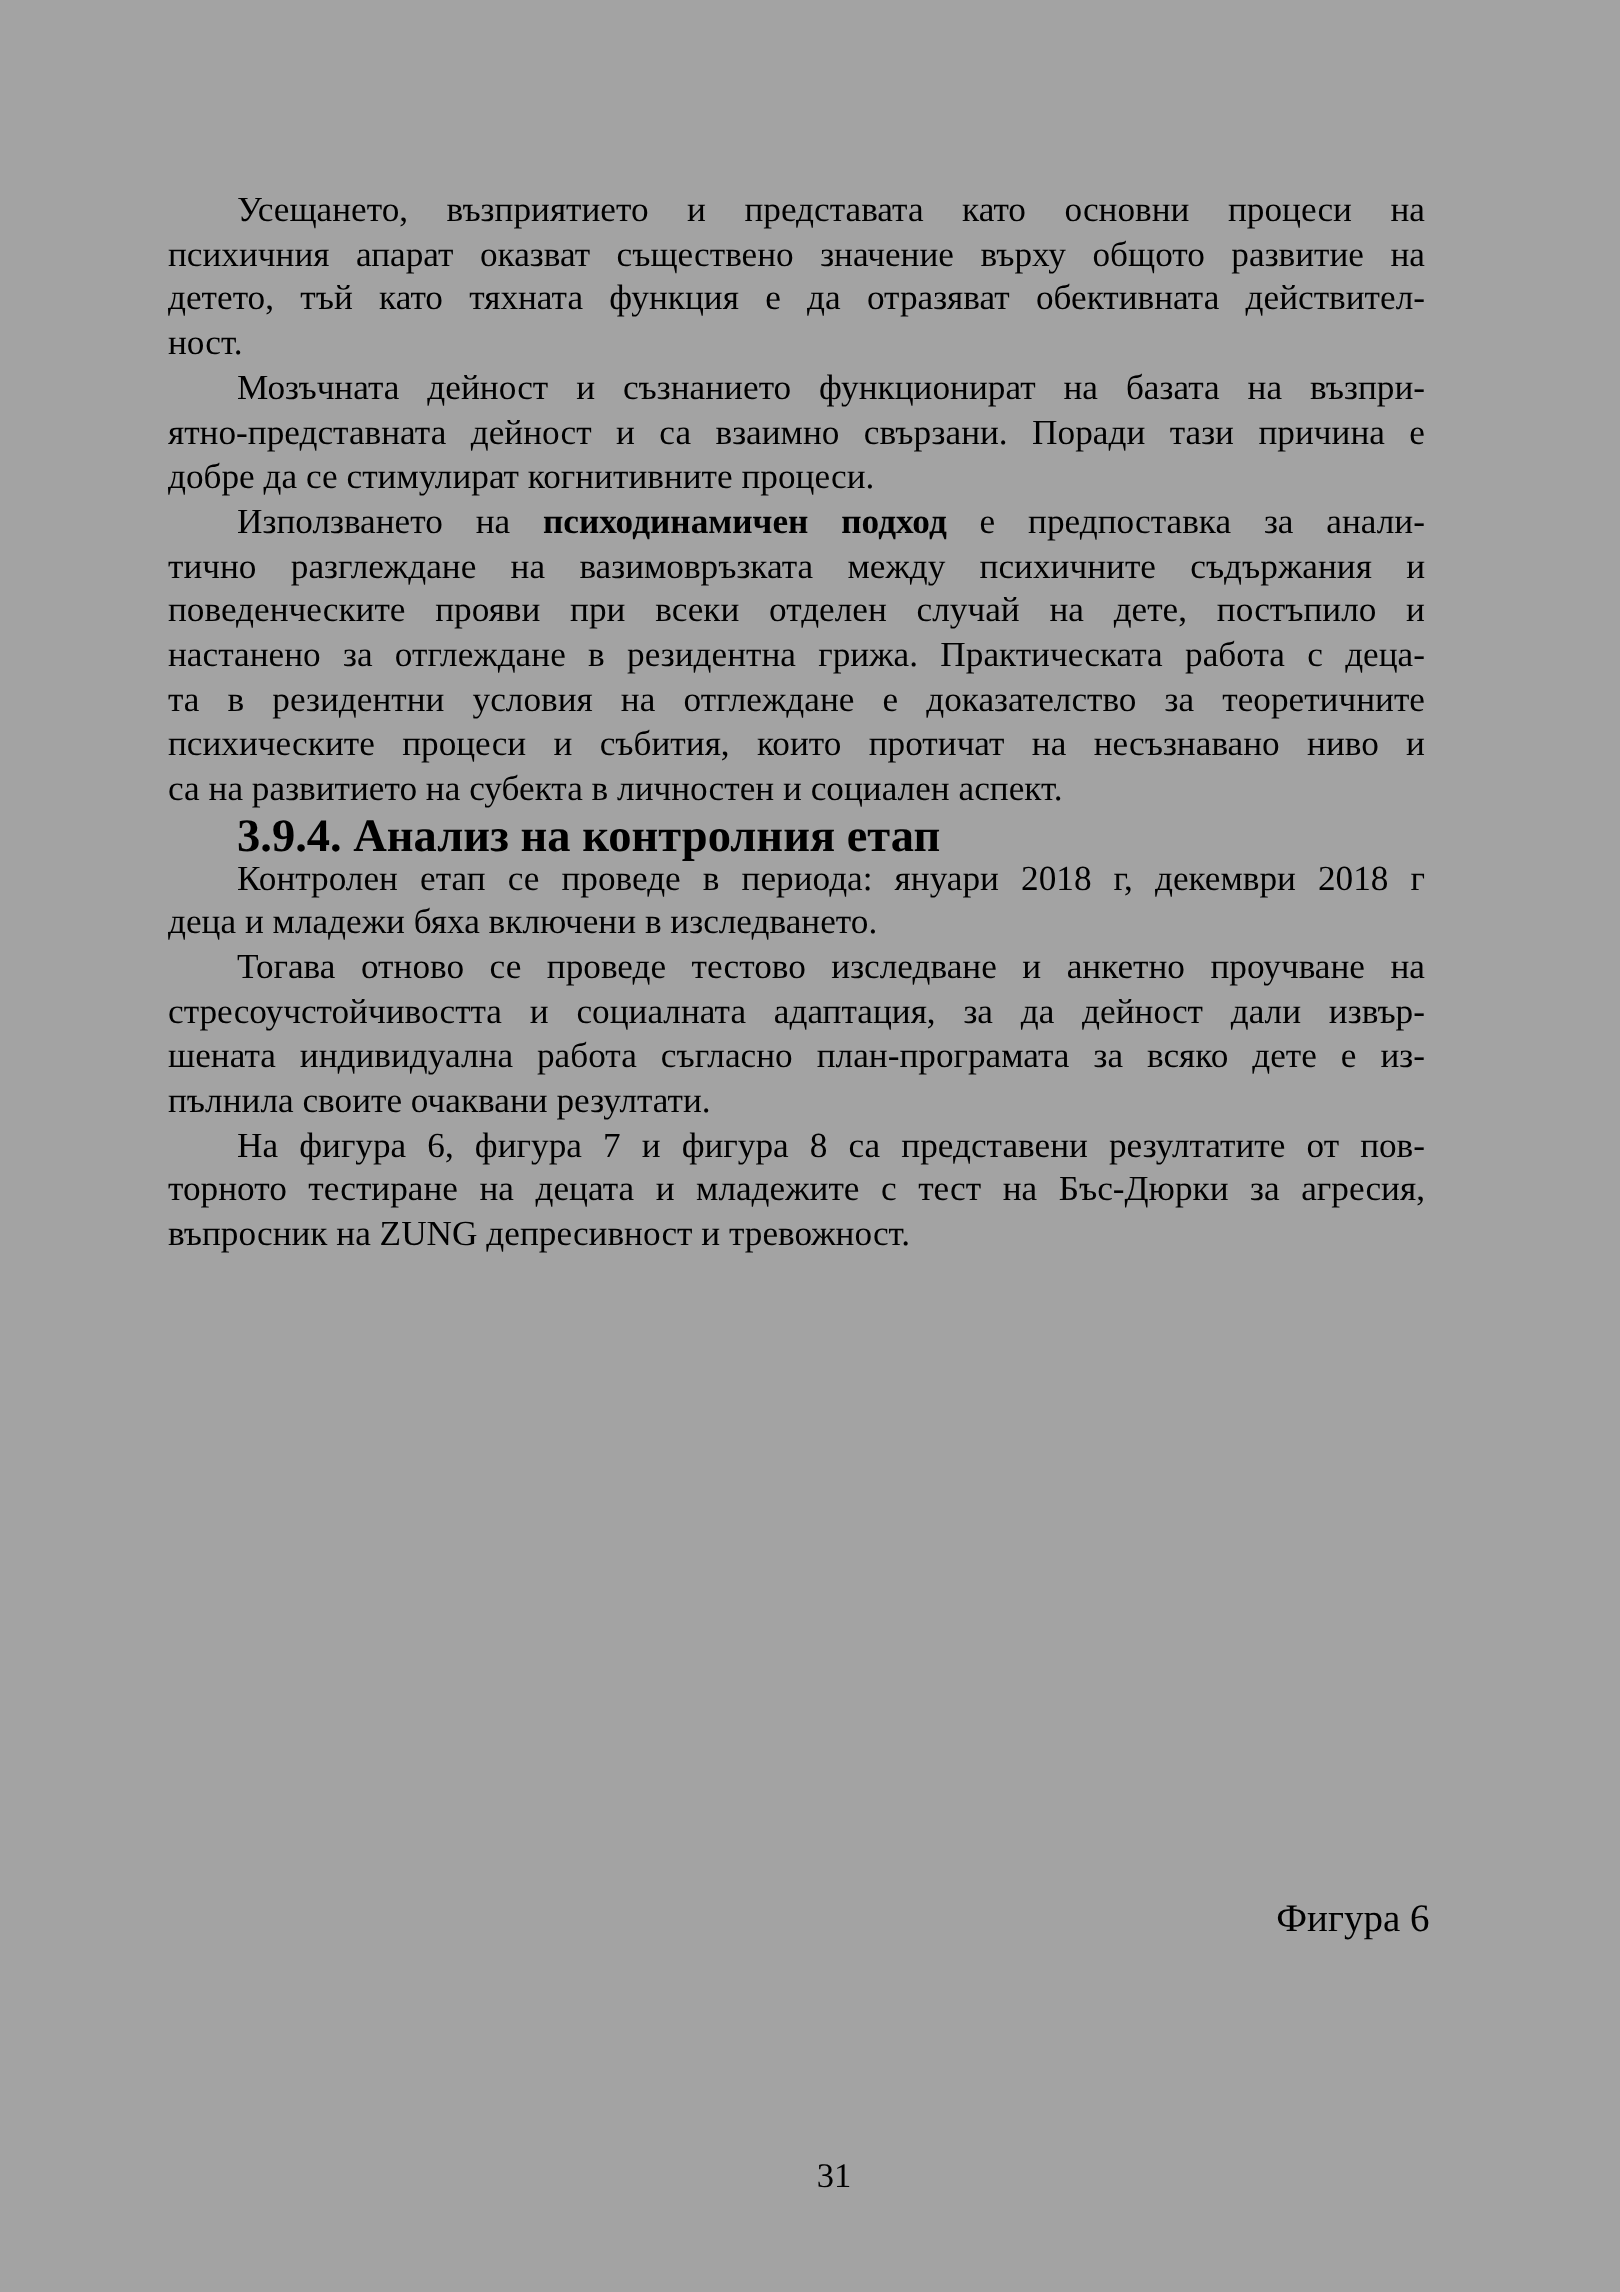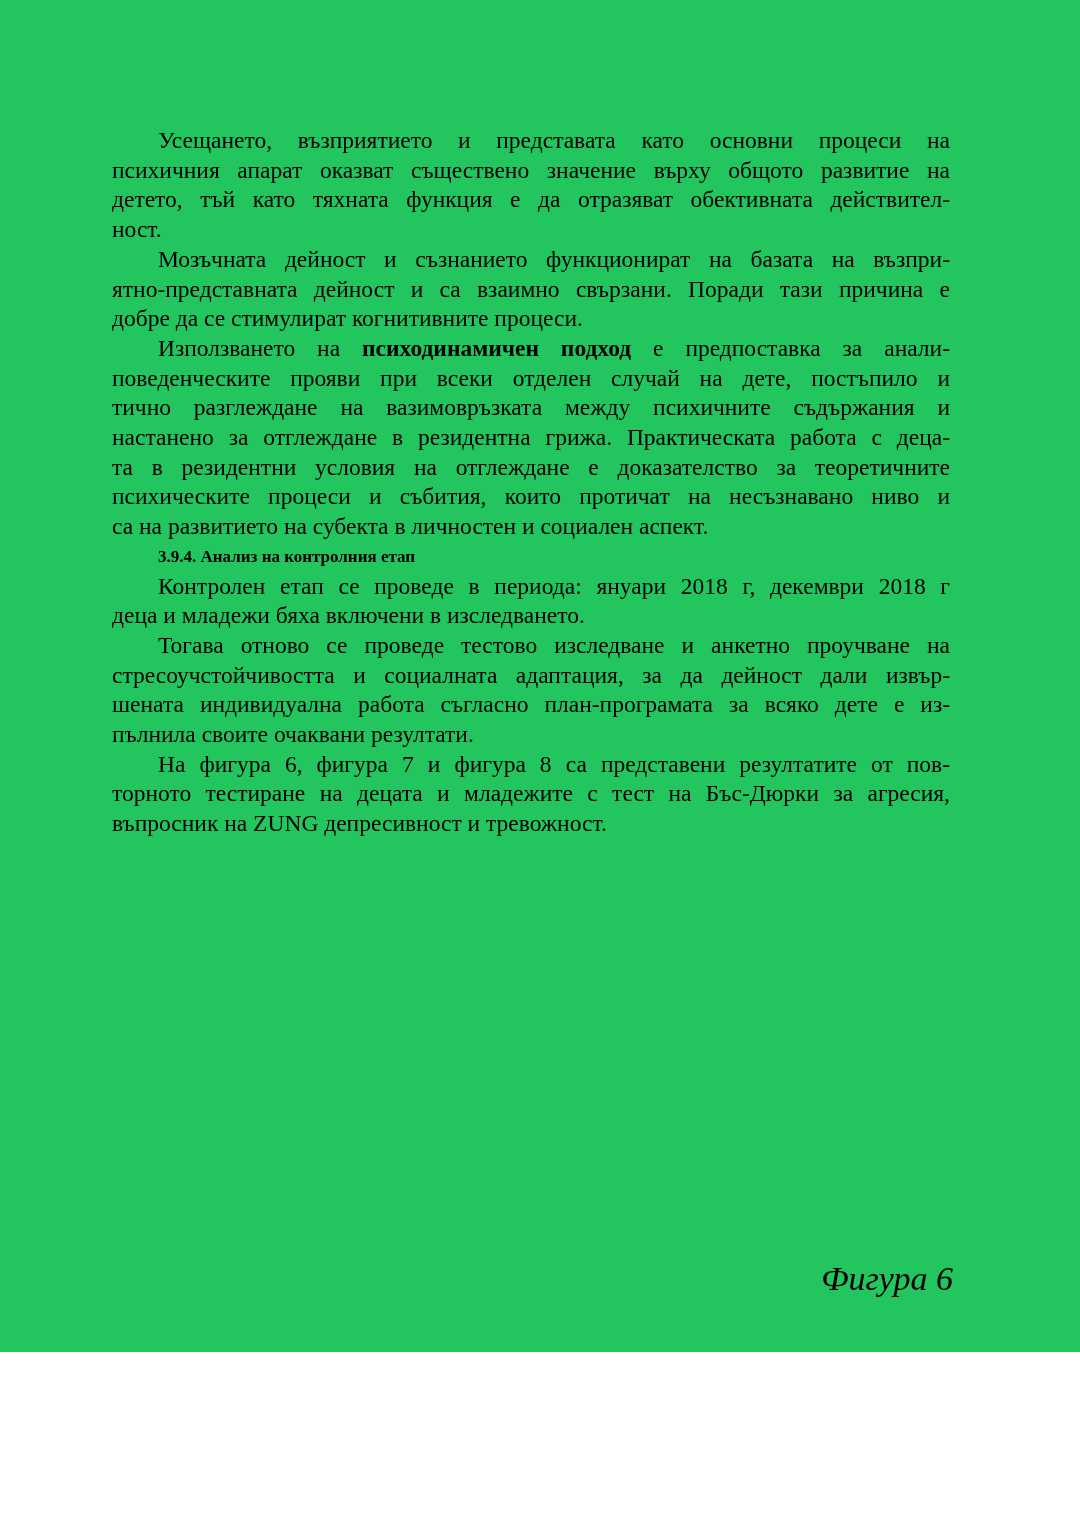--- a/index.html
+++ b/index.html
@@ -3,22 +3,22 @@
 <meta charset="utf-8">
 <style>
   html, body {
     margin: 0;
     padding: 0;
     background: #ffffff;
   }
   .page {
     position: relative;
     width: 1080px;
-    height: 1352px;
-    background: #22c55e;
+    height: 1528px;
+    background: #a3a3a3;
     font-family: "Liberation Serif", serif;
     color: #000000;
     overflow: hidden;
   }
   .text-block {
     position: absolute;
     left: 112px;
     top: 126px;
     width: 838px;
     font-size: 23.5px;
@@ -35,31 +35,30 @@
     text-align-last: left;
     font-family: Liberation Serif, serif;
   }
   
   .para > .line:first-child,
   .line.first-line {
     text-indent: 46px;
   }
   .heading {
     margin: 0;
-    font-size: 17px;
+    font-size: 31px;
     line-height: 29.7px;
     font-weight: bold;
     text-indent: 46px;
   }
   .figure-caption {
     position: absolute;
     top: 1263px;
     right: 127px;
-    font-size: 34px;
-    font-style: italic;
+    font-size: 26px;
     line-height: 32px;
   }
   .page-number {
     position: absolute;
     top: 1437px;
     left: 16px;
     width: 100%;
     text-align: center;
     font-size: 23px;
     line-height: 28px;
@@ -81,22 +80,22 @@
 
     <div class="para">
         <div class="line">Мозъчната дейност и съзнанието функционират на базата на възпри-</div>
         <div class="line">ятно-представната дейност и са взаимно свързани. Поради тази причина е</div>
         <div class="line">добре да се стимулират когнитивните процеси.</div>
       </div>
 
     <div class="para">
       <div class="line first-line"><span>Използването на </span><b>психодинамичен подход</b><span> е предпоставка за анали-</span></div>
       <div class="lines">
+          <div class="line">тично разглеждане на вазимовръзката между психичните съдържания и</div>
           <div class="line">поведенческите прояви при всеки отделен случай на дете, постъпило и</div>
-          <div class="line">тично разглеждане на вазимовръзката между психичните съдържания и</div>
           <div class="line">настанено за отглеждане в резидентна грижа. Практическата работа с деца-</div>
           <div class="line">та в резидентни условия на отглеждане е доказателство за теоретичните</div>
           <div class="line">психическите процеси и събития, които протичат на несъзнавано ниво и</div>
           <div class="line">са на развитието на субекта в личностен и социален аспект.</div>
         </div>
     </div>
 
     <h3 class="heading">3.9.4. Анализ на контролния етап</h3>
 
     <div class="para">

